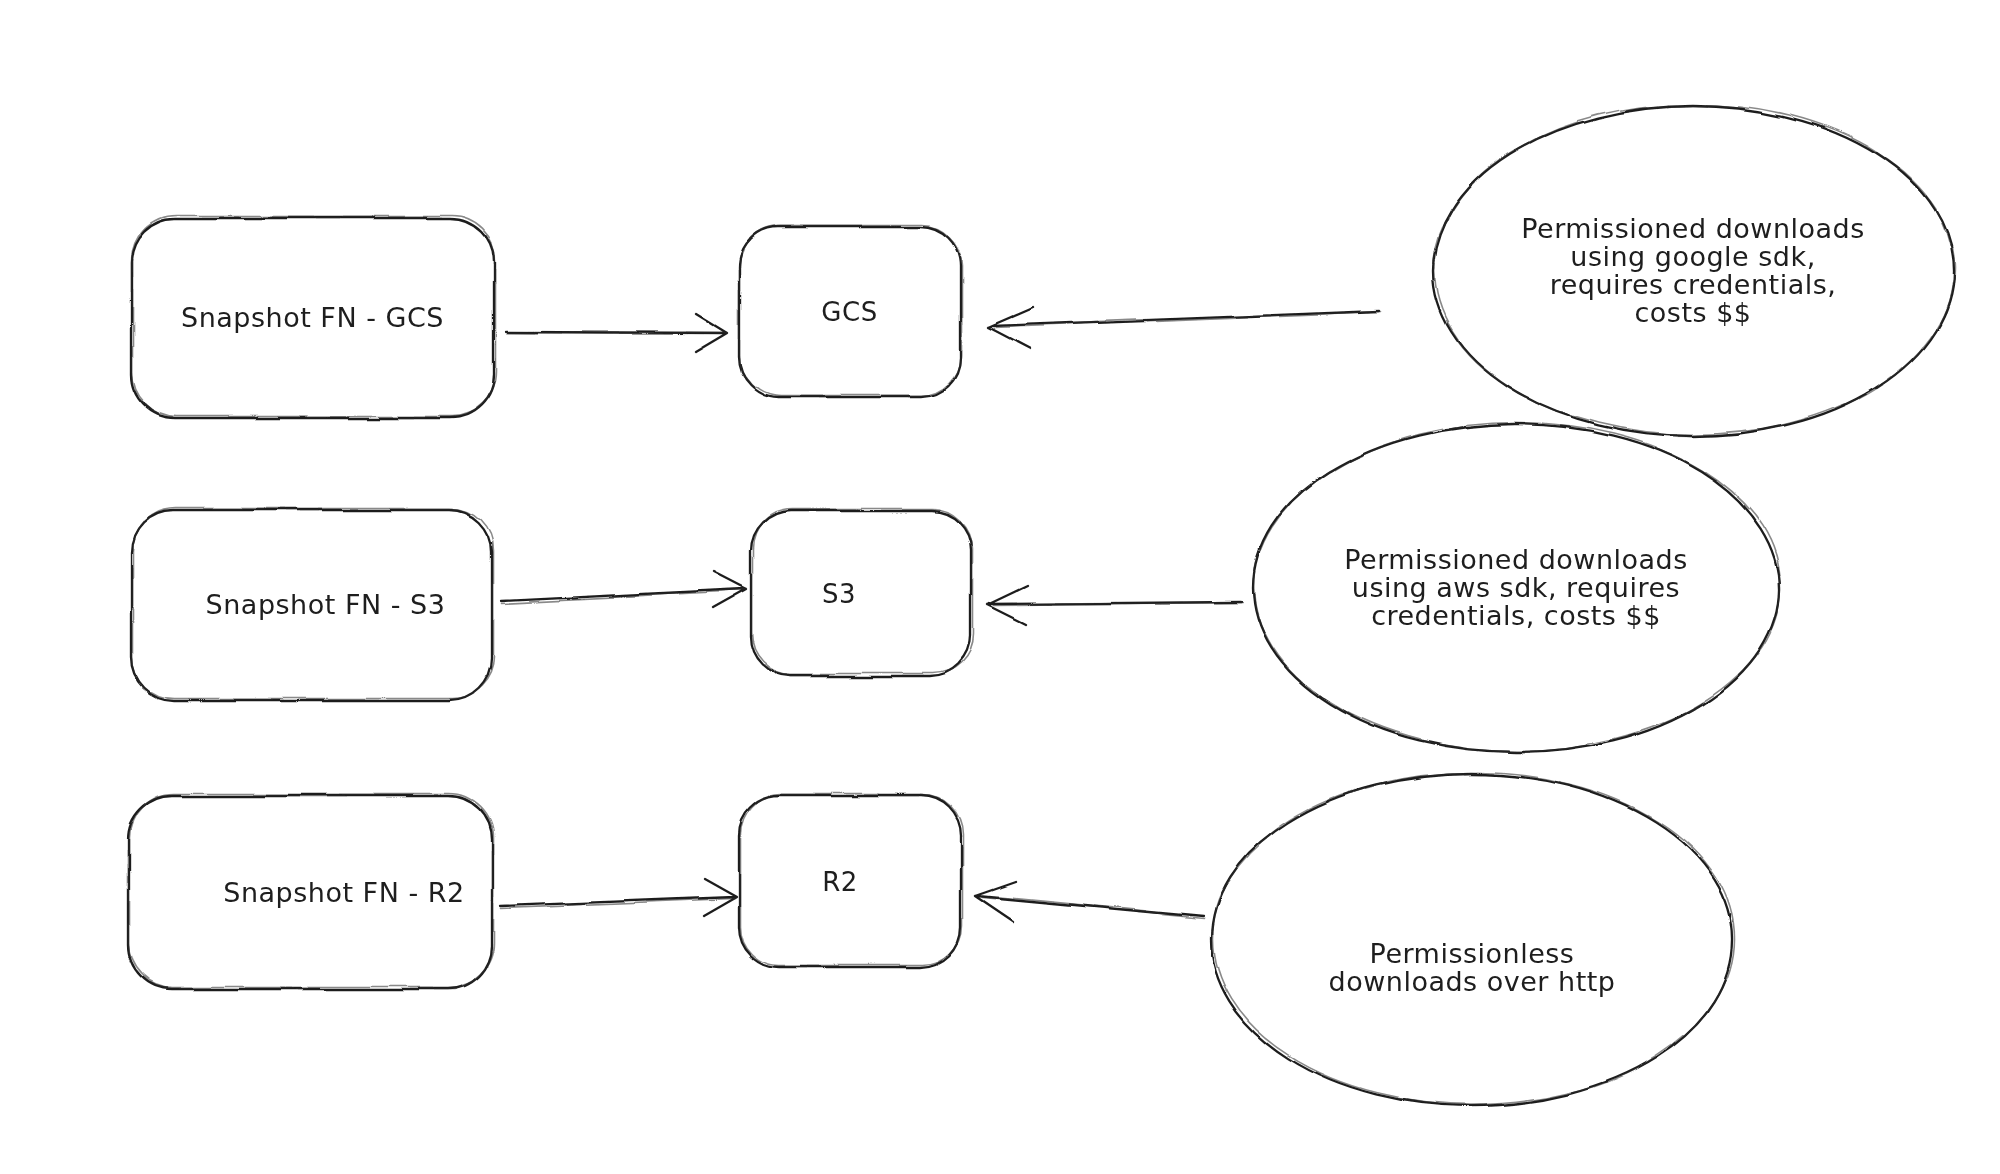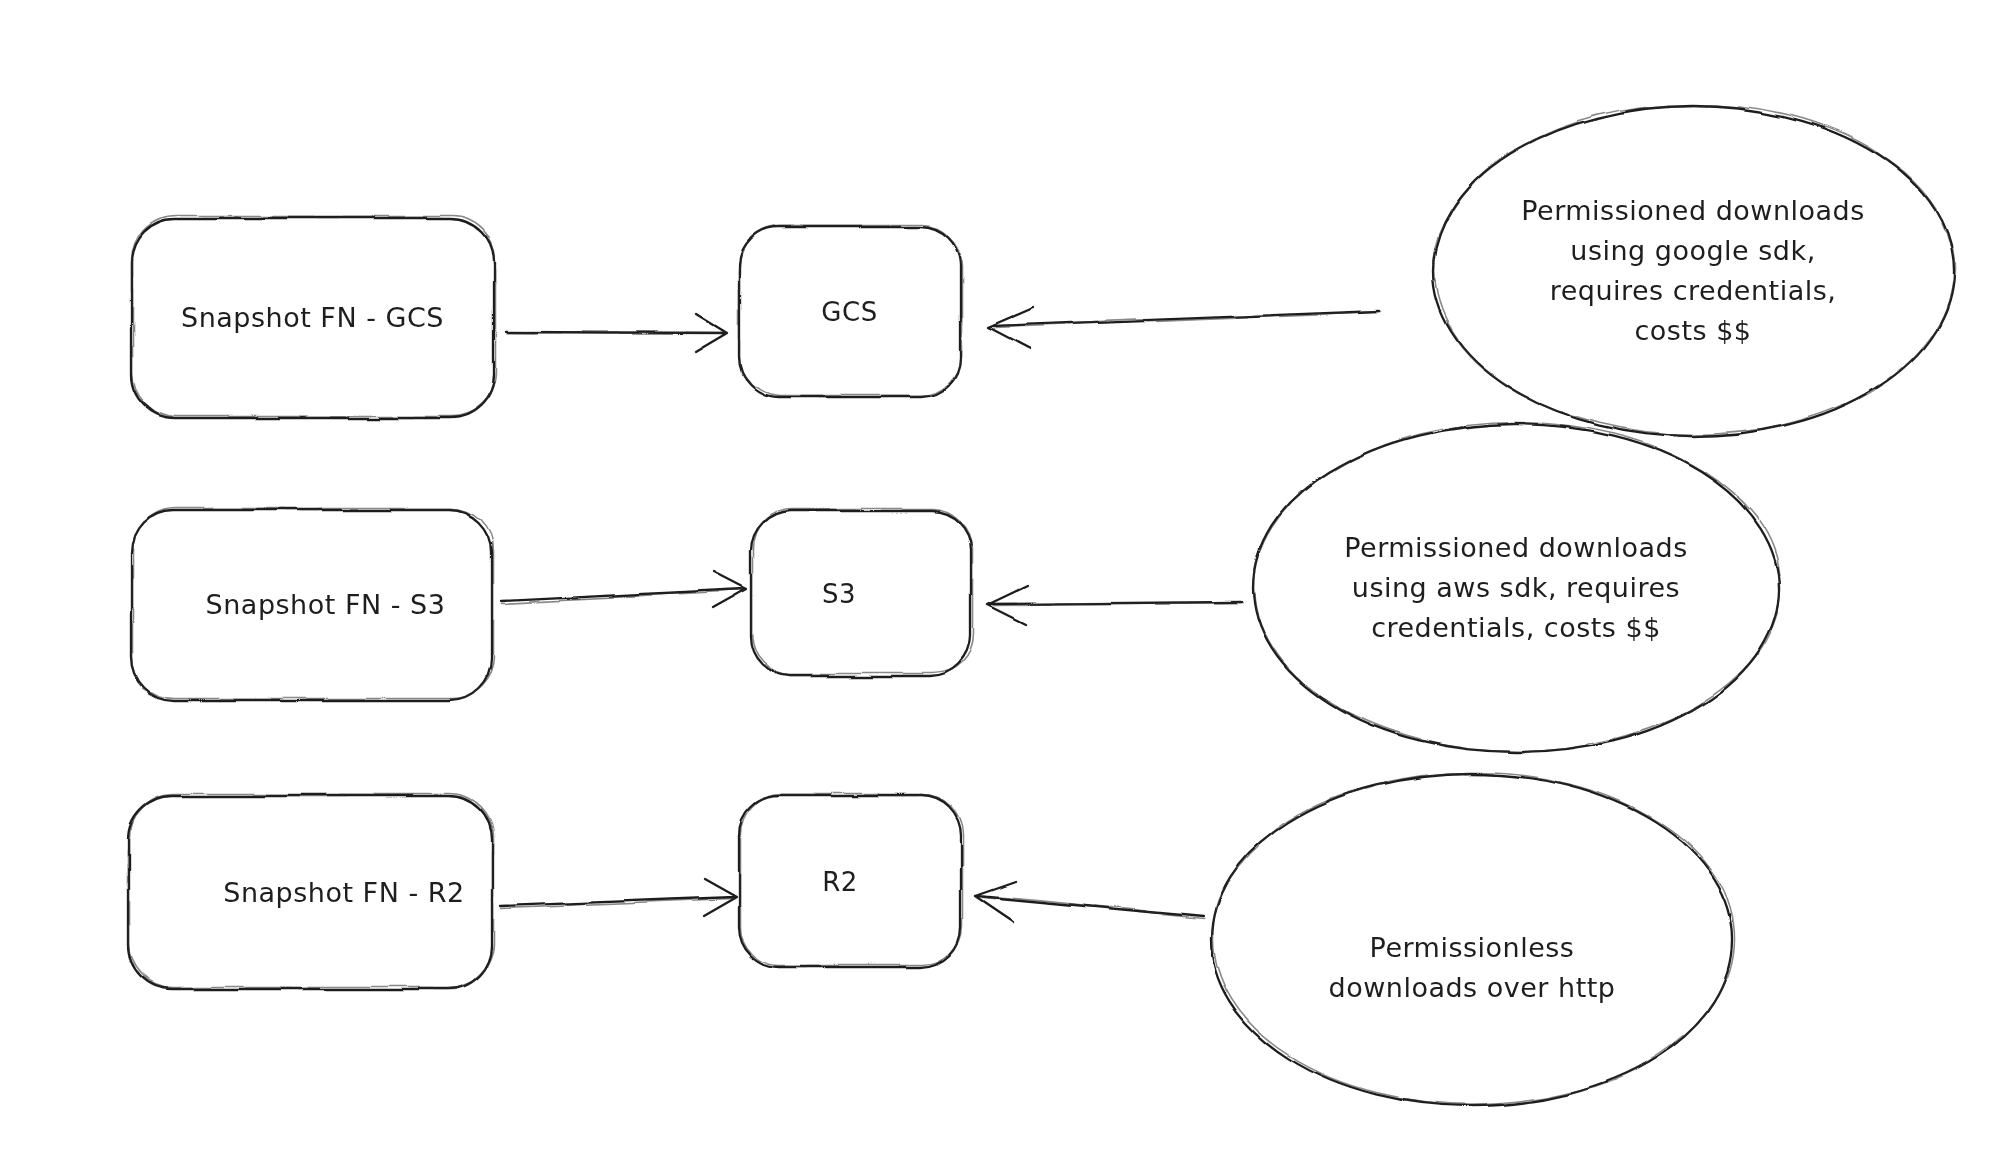--- a/index.html
+++ b/index.html
@@ -21,21 +21,21 @@
     left: 0;
     top: 0;
   }
   .label {
     position: absolute;
     display: flex;
     align-items: center;
     justify-content: center;
     text-align: center;
     font-size: 27px;
-    line-height: 40px;
+    line-height: 28px;
     color: #1e1e1e;
     letter-spacing: 0.5px;
     white-space: pre-line;
     pointer-events: none;
   }
   .store-label {
     font-size: 26px;
   }
 </style>
 </head>

